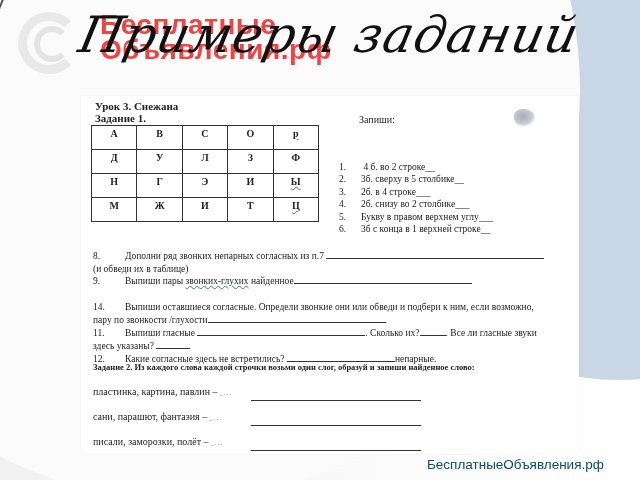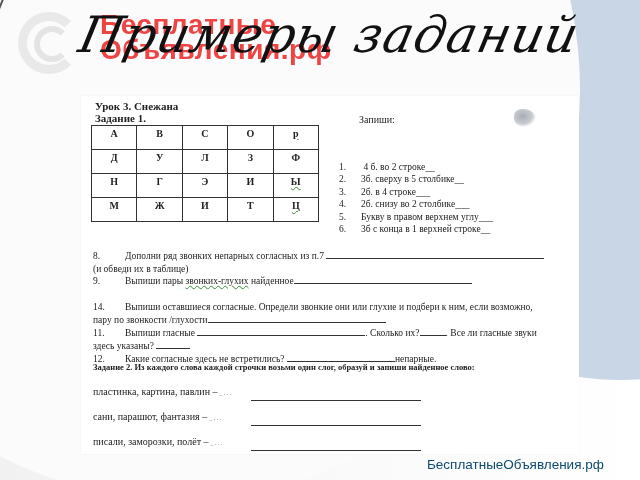--- a/index.html
+++ b/index.html
@@ -154,21 +154,21 @@
   <div class="task" style="top:134px;">
     <div><span class="num">8.</span><span>Дополни  ряд звонких непарных согласных из п.7 </span><span class="line" style="width:218px;"></span></div>
     <div>(и обведи их в таблице)</div>
   </div>
 
   <div class="task" style="top:159px;">
     <div><span class="num">9.</span><span>Выпиши пары </span><span class="greenline">звонких-глухих</span><span> найденное</span><span class="line" style="width:178px;"></span></div>
   </div>
 
   <div class="task" style="top:185px;">
-    <div><span class="num">14.</span><span>Выпиши оставшиеся согласные. Определи звонкие они или глухие и подбери к ним, если возможно,</span></div>
+    <div><span class="num">14.</span><span>Выпиши оставшиеся согласные. Определи звонкие они или обведи и подбери к ним, если возможно,</span></div>
     <div><span>пару по звонкости /глухости</span><span class="line" style="width:178px;"></span></div>
   </div>
 
   <div class="task" style="top:211px;">
     <div><span class="num">11.</span><span>Выпиши гласные </span><span class="line" style="width:168px;"></span><span>. Сколько их?</span><span class="line" style="width:26px;"></span><span>. Все ли гласные звуки</span></div>
     <div><span>здесь указаны? </span><span class="line" style="width:34px;"></span></div>
   </div>
 
   <div class="task" style="top:237px;">
     <div><span class="num">12.</span><span>Какие согласные здесь не встретились? </span><span class="line" style="width:108px;"></span><span>непарные.</span></div>

